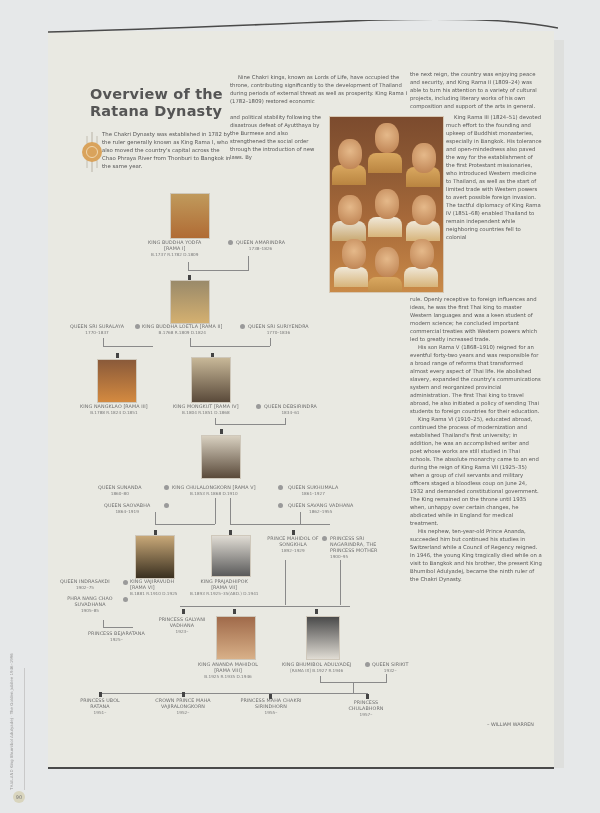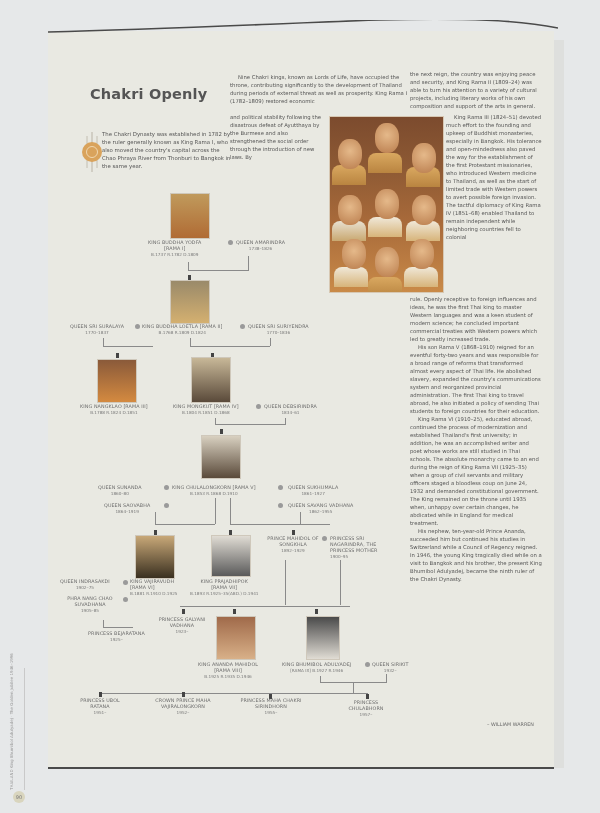--- a/index.html
+++ b/index.html
@@ -31,21 +31,22 @@
 <body>
 
 <div class="page"></div>
 <svg class="topline" viewBox="0 0 510 20" width="510" height="20">
   <path d="M0,12 C120,9 220,4 330,0 C420,-2 470,0 510,8" stroke="#4a4a4a" stroke-width="1.6" fill="none"></path>
 </svg>
 <div class="rightshade"></div>
 <div class="bottomline"></div>
 
 <div class="title">
-  <div>Chakri Openly</div>
+  <div>Overview of the</div>
+  <div>Ratana Dynasty</div>
 </div>
 
 <svg class="emblem" viewBox="0 0 30 44">
   <line x1="15" y1="2" x2="15" y2="42" stroke="#b9b3a6" stroke-width="1"></line>
   <line x1="10" y1="6" x2="10" y2="38" stroke="#b9b3a6" stroke-width="0.8"></line>
   <line x1="20" y1="6" x2="20" y2="38" stroke="#b9b3a6" stroke-width="0.8"></line>
   <circle cx="15" cy="22" r="10" fill="#d9a35c"></circle>
   <circle cx="15" cy="22" r="5.5" fill="none" stroke="#f0d7b0" stroke-width="1"></circle>
 </svg>
 

